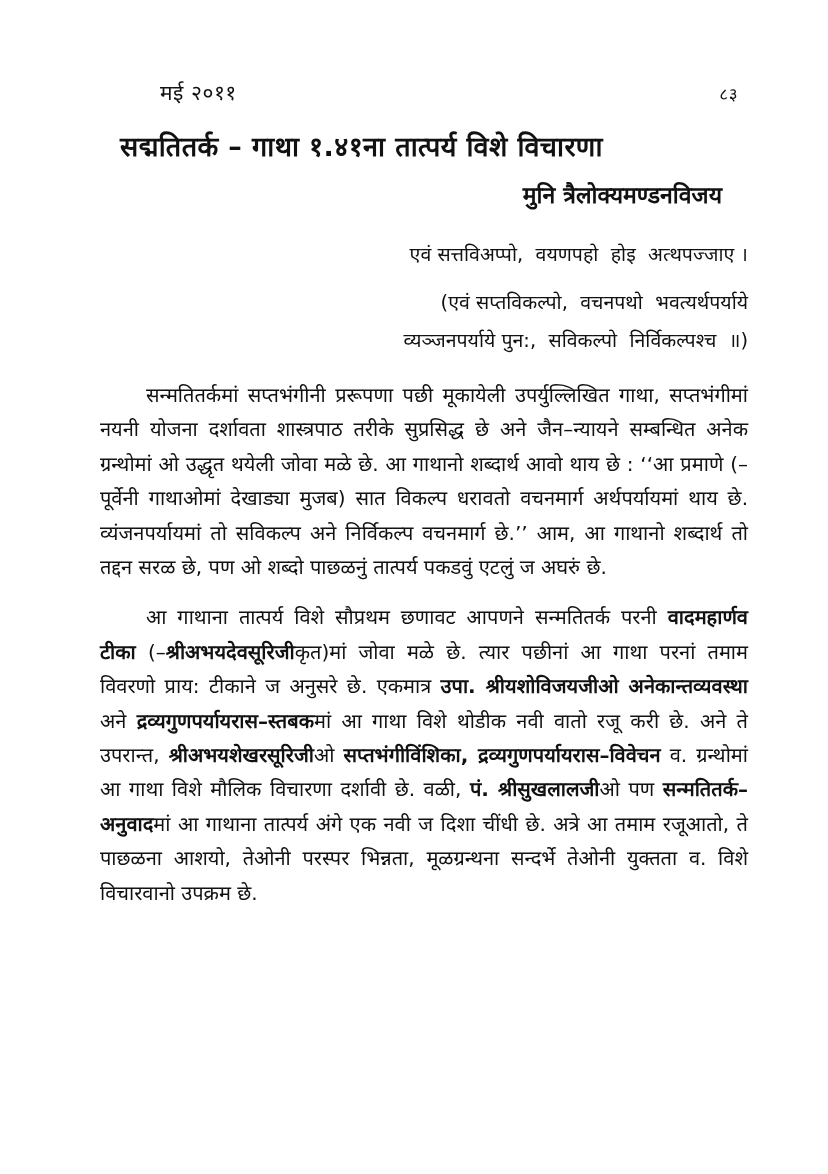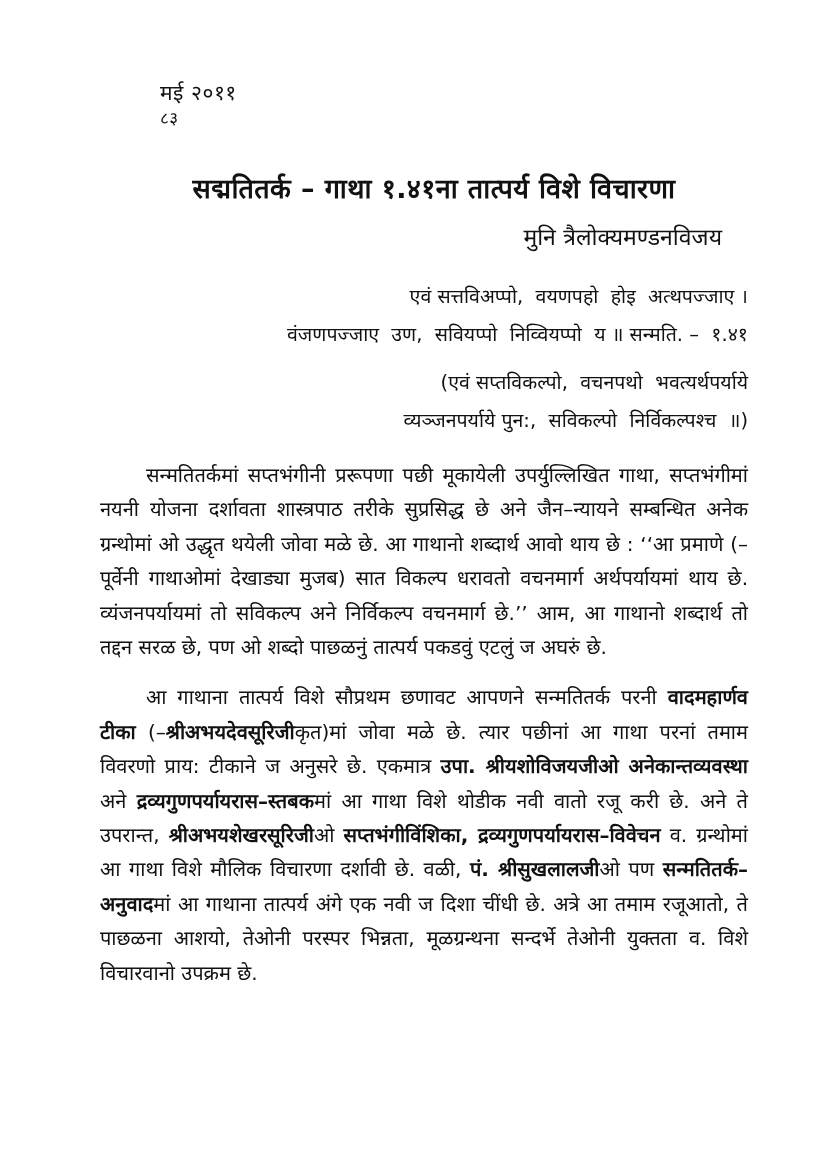--- a/index.html
+++ b/index.html
@@ -20,39 +20,37 @@
     height: 1174px;
     box-sizing: border-box;
     padding: 78px 80px 40px 100px;
   }
   .header {
     display: flex;
     justify-content: space-between;
     align-items: baseline;
     font-size: 21px;
     letter-spacing: 0.5px;
-    margin-bottom: 40px;
+    margin-bottom: 21px;
     padding: 0 10px 0 60px;
-    flex-direction: column;
   }
   .header .folio {
     font-size: 17px;
   }
   .title {
-    text-align: center;
     font-size: 27px;
     font-weight: 700;
     letter-spacing: 0.4px;
     margin: 6px 0 14px 0;
     padding-left: 20px;
   }
   .byline {
     text-align: right;
     font-size: 23px;
-    font-weight: 400;
+    font-weight: 700;
     margin: 0 26px 26px 0;
   }
   .verse {
     margin: 0 0 10px 0;
     padding-left: 140px;
     font-size: 19.5px;
     line-height: 1.95;
     text-align: right;
   }
   .verse div {
@@ -83,21 +81,20 @@
     <span>मई २०११</span>
     <span class="folio">८३</span>
   </div>
 
   <div class="title">सद्मतितर्क – गाथा १.४१ना तात्पर्य विशे विचारणा</div>
 
   <div class="byline">मुनि त्रैलोक्यमण्डनविजय</div>
 
   <div class="verse">
     <div>एवं सत्तविअप्पो,  वयणपहो  होइ  अत्थपज्जाए ।</div>
-    <div>वंजणपज्जाए  उण,  सवियप्पो  निव्वियप्पो  य ॥ सन्मति. –  १.४१</div>
   </div>
 
   <div class="verse gloss">
     <div>(एवं सप्तविकल्पो,  वचनपथो  भवत्यर्थपर्याये</div>
     <div>व्यञ्जनपर्याये पुन:,  सविकल्पो  निर्विकल्पश्च  ॥)</div>
   </div>
 
   <div class="body">
     <p class="para"><span>सन्मतितर्कमां सप्तभंगीनी प्ररूपणा पछी मूकायेली उपर्युल्लिखित गाथा, सप्तभंगीमां नयनी योजना दर्शावता शास्त्रपाठ तरीके सुप्रसिद्ध छे अने जैन–न्यायने सम्बन्धित अनेक ग्रन्थोमां ओ उद्धृत थयेली जोवा मळे छे. आ गाथानो शब्दार्थ आवो थाय छे : ‘‘आ प्रमाणे (–पूर्वेनी गाथाओमां देखाड्या मुजब) सात विकल्प धरावतो वचनमार्ग अर्थपर्यायमां थाय छे. व्यंजनपर्यायमां तो सविकल्प अने निर्विकल्प वचनमार्ग छे.’’ आम, आ गाथानो शब्दार्थ तो तद्दन सरळ छे, पण ओ शब्दो पाछळनुं तात्पर्य पकडवुं एटलुं ज अघरुं छे.</span></p>
     <p class="para"><span>आ गाथाना तात्पर्य विशे सौप्रथम छणावट आपणने सन्मतितर्क परनी </span><b>वादमहार्णव टीका</b><span> (–</span><b>श्रीअभयदेवसूरिजी</b><span>कृत)मां जोवा मळे छे. त्यार पछीनां आ गाथा परनां तमाम विवरणो प्राय: टीकाने ज अनुसरे छे. एकमात्र </span><b>उपा. श्रीयशोविजयजीओ अनेकान्तव्यवस्था</b><span> अने </span><b>द्रव्यगुणपर्यायरास–स्तबक</b><span>मां आ गाथा विशे थोडीक नवी वातो रजू करी छे. अने ते उपरान्त, </span><b>श्रीअभयशेखरसूरिजी</b><span>ओ </span><b>सप्तभंगीविंशिका, द्रव्यगुणपर्यायरास–विवेचन</b><span> व. ग्रन्थोमां आ गाथा विशे मौलिक विचारणा दर्शावी छे. वळी, </span><b>पं. श्रीसुखलालजी</b><span>ओ पण </span><b>सन्मतितर्क–अनुवाद</b><span>मां आ गाथाना तात्पर्य अंगे एक नवी ज दिशा चींधी छे. अत्रे आ तमाम रजूआतो, ते पाछळना आशयो, तेओनी परस्पर भिन्नता, मूळग्रन्थना सन्दर्भे तेओनी युक्तता व. विशे विचारवानो उपक्रम छे.</span></p>

